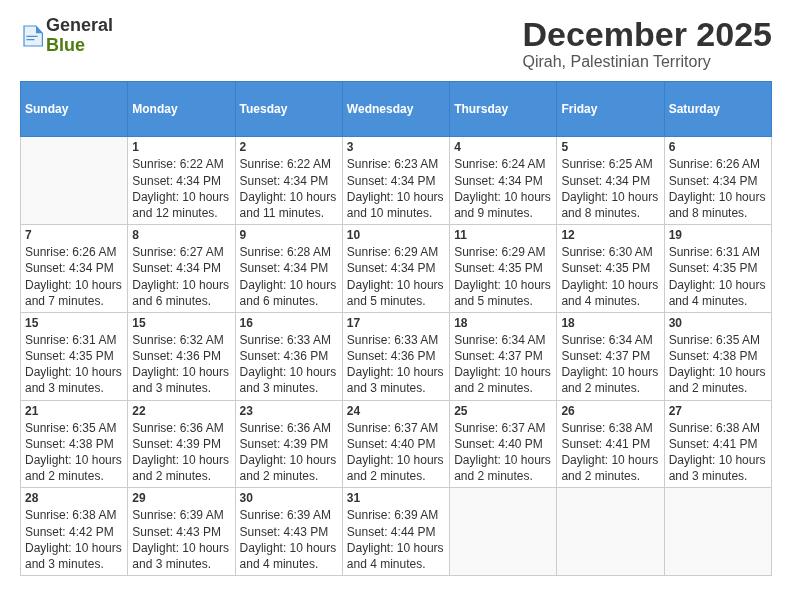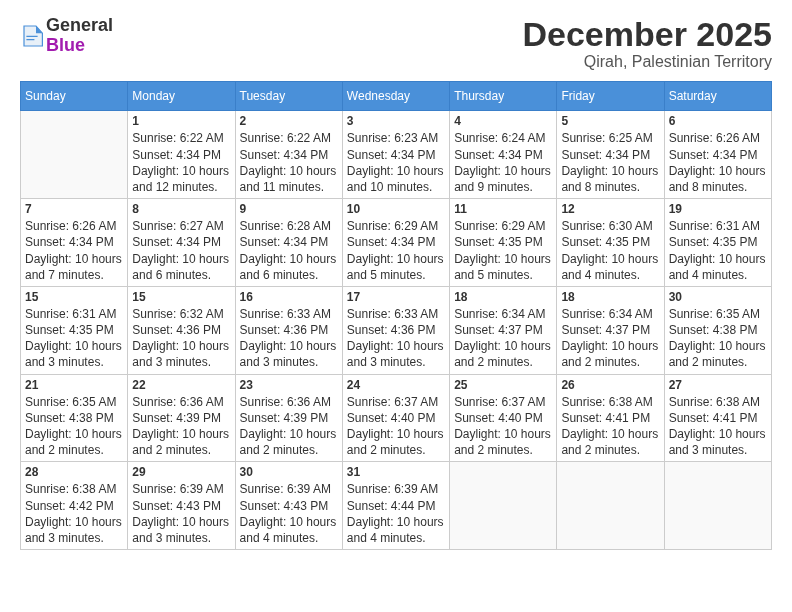--- a/index.html
+++ b/index.html
@@ -33,30 +33,30 @@
       line-height: 1.1;
     }
     .logo-general {
       font-size: 18px;
       font-weight: bold;
       color: #333;
     }
     .logo-blue {
       font-size: 18px;
       font-weight: bold;
-      color: #a21caf;
+      color: #4d7c0f;
     }
     .logo-icon {
       width: 24px;
       height: 28px;
       margin-right: 2px;
       fill: #4a90d9;
     }
     .title-block {
-      text-align: right;
+      text-align: left;
       margin-left: 40px;
     }
     .main-title {
       font-size: 34px;
       font-weight: bold;
       color: #333;
       line-height: 1.1;
     }
     .subtitle {
       font-size: 16px;
@@ -64,22 +64,22 @@
     }
     .calendar {
       width: 100%;
       border-collapse: collapse;
       flex: 1;
     }
     .calendar thead tr th {
       background-color: #4a90d9;
       color: #fff;
       font-size: 12px;
-      font-weight: normal;
-      padding: 7px 4px;
+      font-weight: bold;
+      padding: 20px 4px;
       text-align: left;
       border: 1px solid #3a7fc9;
     }
     .calendar tbody tr td {
       vertical-align: top;
       border: 1px solid #ccc;
       padding: 3px 4px;
       font-size: 9.5px;
       color: #333;
       width: calc(100% / 7);

